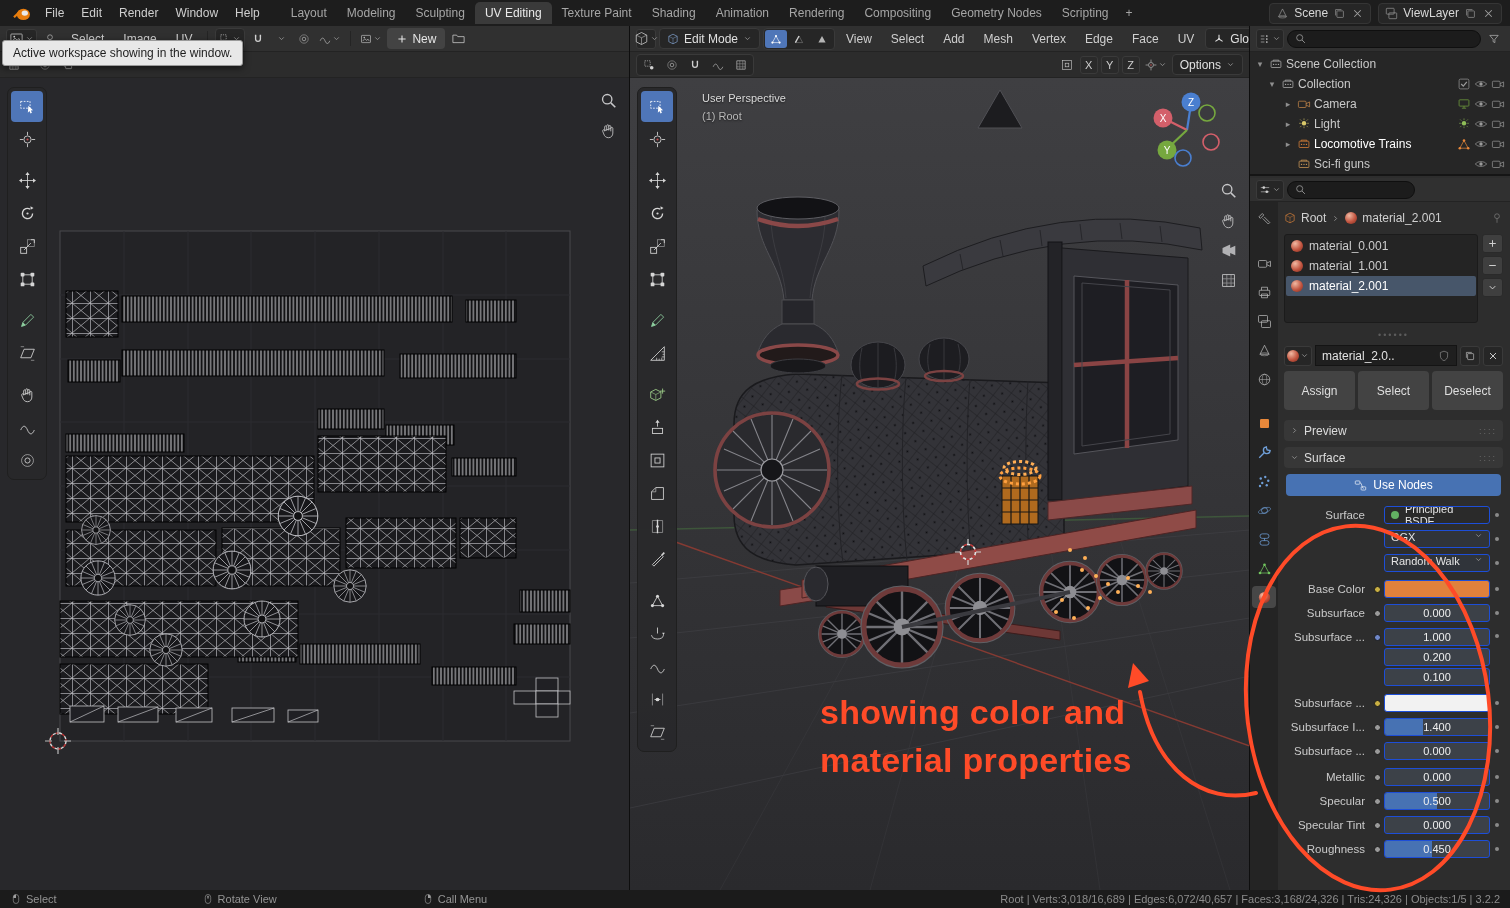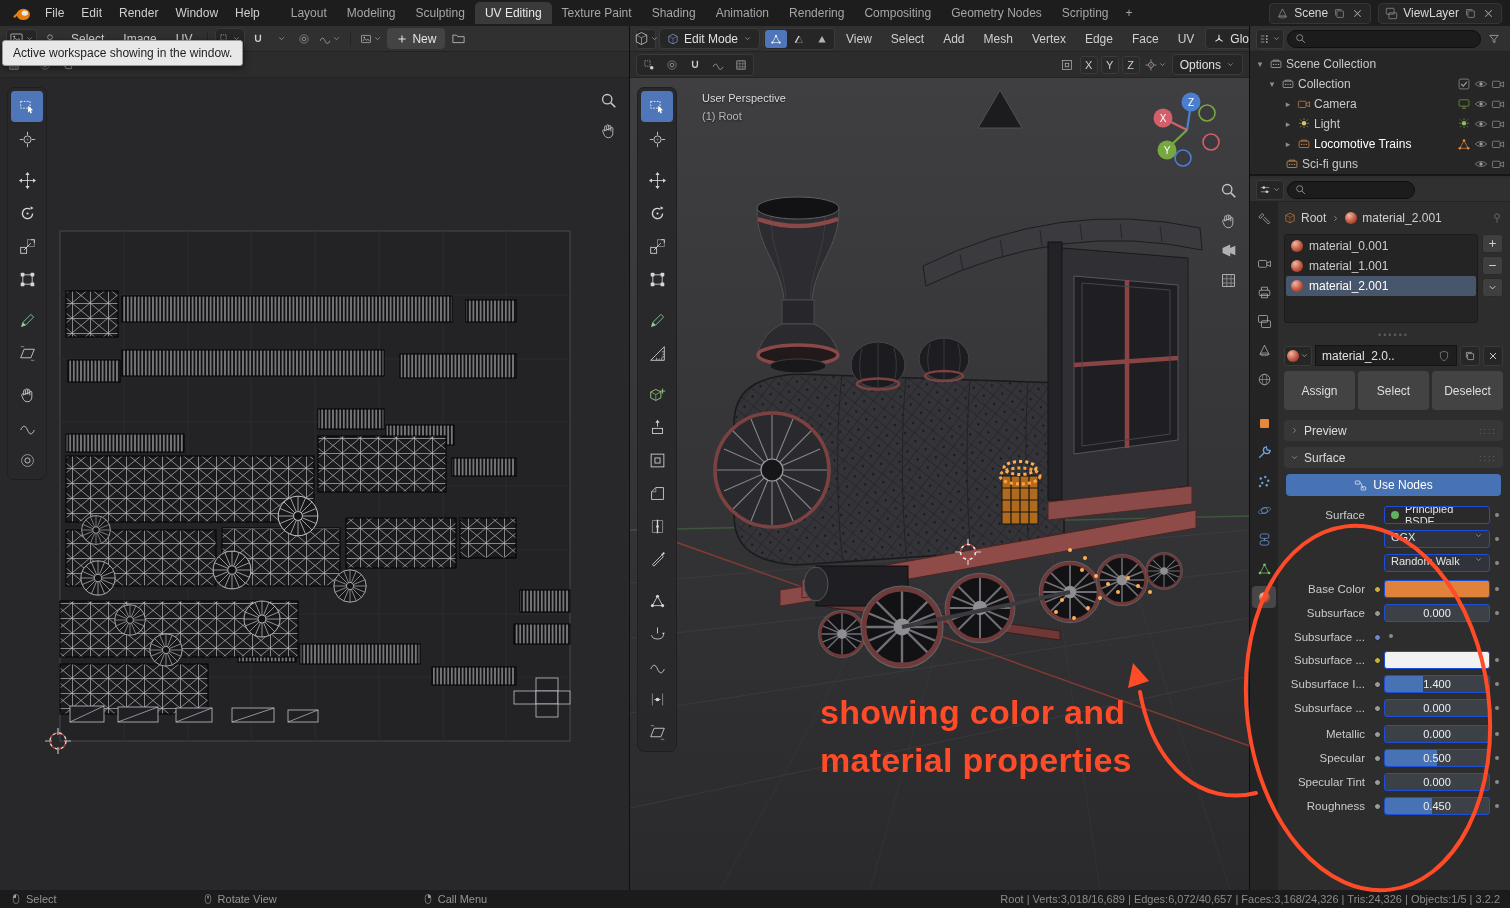--- a/index.html
+++ b/index.html
@@ -1125,21 +1125,21 @@
         <svg class="ric" style="color:#e8883a">
             <use href="#i-poly"></use>
           </svg>
         <svg class="ric">
             <use href="#i-eye"></use>
           </svg>
         <svg class="ric">
             <use href="#i-cam"></use>
           </svg>
       </div>
-      <div class="orow" style="padding-left:20px">
+      <div class="orow" style="padding-left:32px">
         <span class="disc"></span>
         <svg class="oic" style="color:#d8a05a">
             <use href="#i-collection"></use>
           </svg>
         <span class="nm">Sci-fi guns</span>
         <svg class="ric">
             <use href="#i-eye"></use>
           </svg>
         <svg class="ric">
             <use href="#i-cam"></use>
@@ -1397,20 +1397,31 @@
         </div>
         <span class="rdot">
             <i></i>
           </span>
       </div>
       <div class="prow" style="align-items:flex-start">
         <span class="plabel" style="padding-top:3px">Subsurface ...</span>
         <span class="sock blue" style="padding-top:6px">
             <i></i>
           </span>
+        <div class="veccol">
+          <div class="pctl">
+              <span class="tv">1.000</span>
+            </div>
+          <div class="pctl">
+              <span class="tv">0.200</span>
+            </div>
+          <div class="pctl">
+              <span class="tv">0.100</span>
+            </div>
+        </div>
         <span class="rdot" style="padding-top:6px">
             <i></i>
           </span>
       </div>
       <div class="prow gapG">
         <span class="plabel">Subsurface ...</span>
         <span class="sock yellow">
             <i></i>
           </span>
         <div class="pctl swatch" style="background: rgb(242, 242, 242);"></div>

